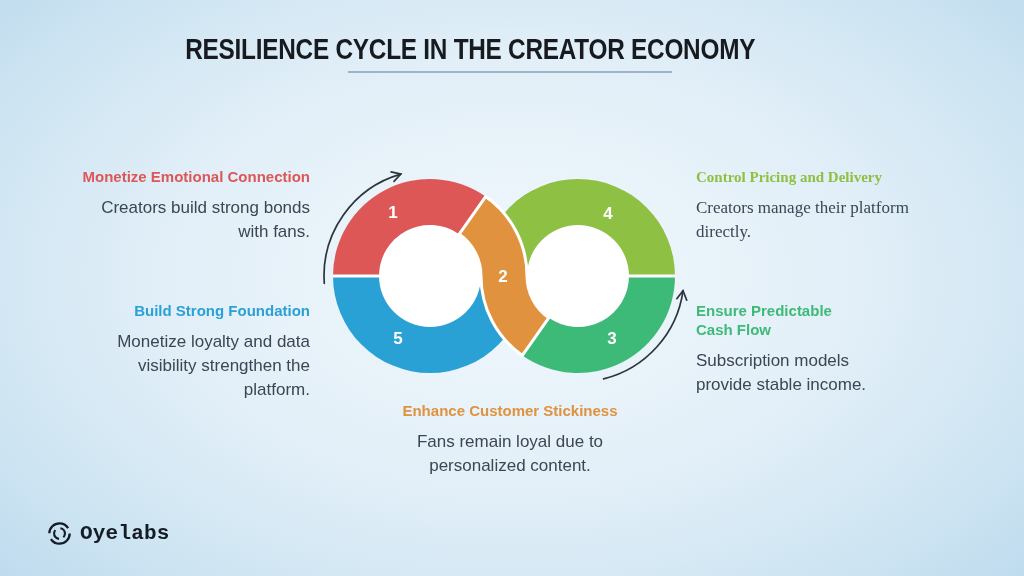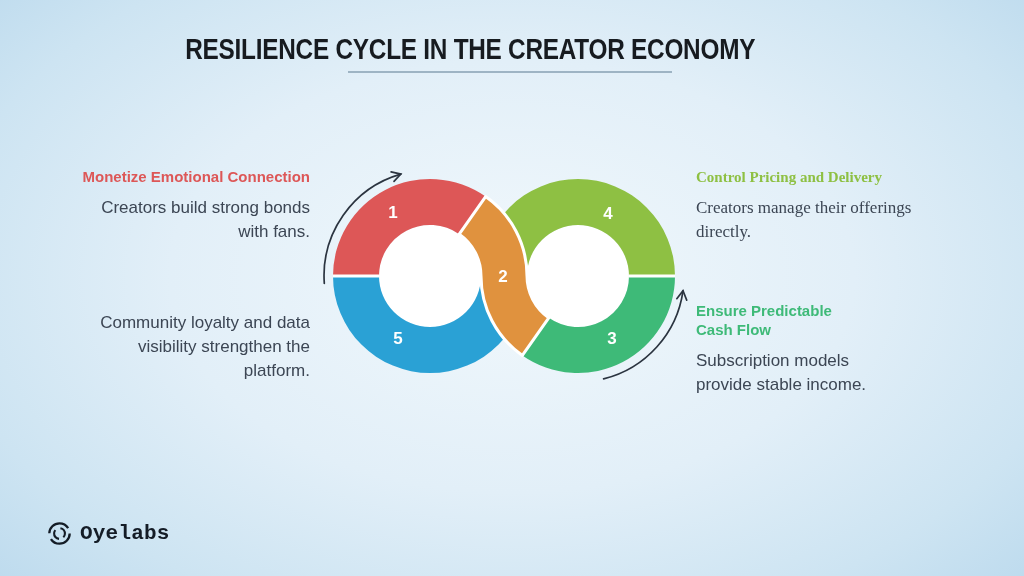--- a/index.html
+++ b/index.html
@@ -91,33 +91,38 @@
     <text class="seg-num" x="608" y="219" text-anchor="middle" style="fill: rgb(255, 255, 255);">4</text>
     <text class="seg-num" x="398" y="344" text-anchor="middle" style="fill: rgb(255, 255, 255);">5</text>
   </svg>
 
   <div class="callout blk-1 align-right">
     <h3 style="color: rgb(221, 87, 87);">Monetize Emotional Connection</h3>
     <p style="color: rgb(60, 70, 84);">Creators build strong bonds with fans.</p>
   </div>
 
   <div class="callout blk-5 align-right">
-    <p style="color: rgb(60, 70, 84);">Community loyalty and data visibility strengthen the platform.</p>
+    <h3 style="color: rgb(42, 161, 213);">Build Strong Foundation</h3>
+    <p style="color: rgb(60, 70, 84);">Monetize loyalty and data visibility strengthen the platform.</p>
   </div>
 
   <div class="callout blk-4">
     <h3 style="color: rgb(142, 192, 67);">Control Pricing and Delivery</h3>
-    <p style="color: rgb(60, 70, 84);">Creators manage their offerings directly.</p>
+    <p style="color: rgb(60, 70, 84);">Creators manage their platform directly.</p>
   </div>
 
   <div class="callout blk-3">
     <h3 style="color: rgb(62, 186, 120);">Ensure Predictable Cash Flow</h3>
     <p style="color: rgb(60, 70, 84);">Subscription models provide stable income.</p>
   </div>
 
+  <div class="callout blk-2 align-center">
+    <h3 style="color: rgb(224, 146, 62);">Enhance Customer Stickiness</h3>
+    <p style="color: rgb(60, 70, 84);">Fans remain loyal due to personalized content.</p>
+  </div>
 
   <div class="brand">
     <svg width="27" height="27" viewBox="0 0 27 27">
       <g fill="none" stroke-width="2.3" style="stroke: rgb(20, 28, 38);">
         <circle cx="13.5" cy="13.5" r="10.2" stroke-dasharray="26 6"></circle>
         <circle cx="13.5" cy="13.5" r="5.4" stroke-dasharray="11.5 5.5" transform="rotate(95 13.5 13.5)" stroke-width="2.1"></circle>
       </g>
     </svg>
     <span class="brand-name" style="color: rgb(20, 28, 38);">Oyelabs</span>
   </div>

